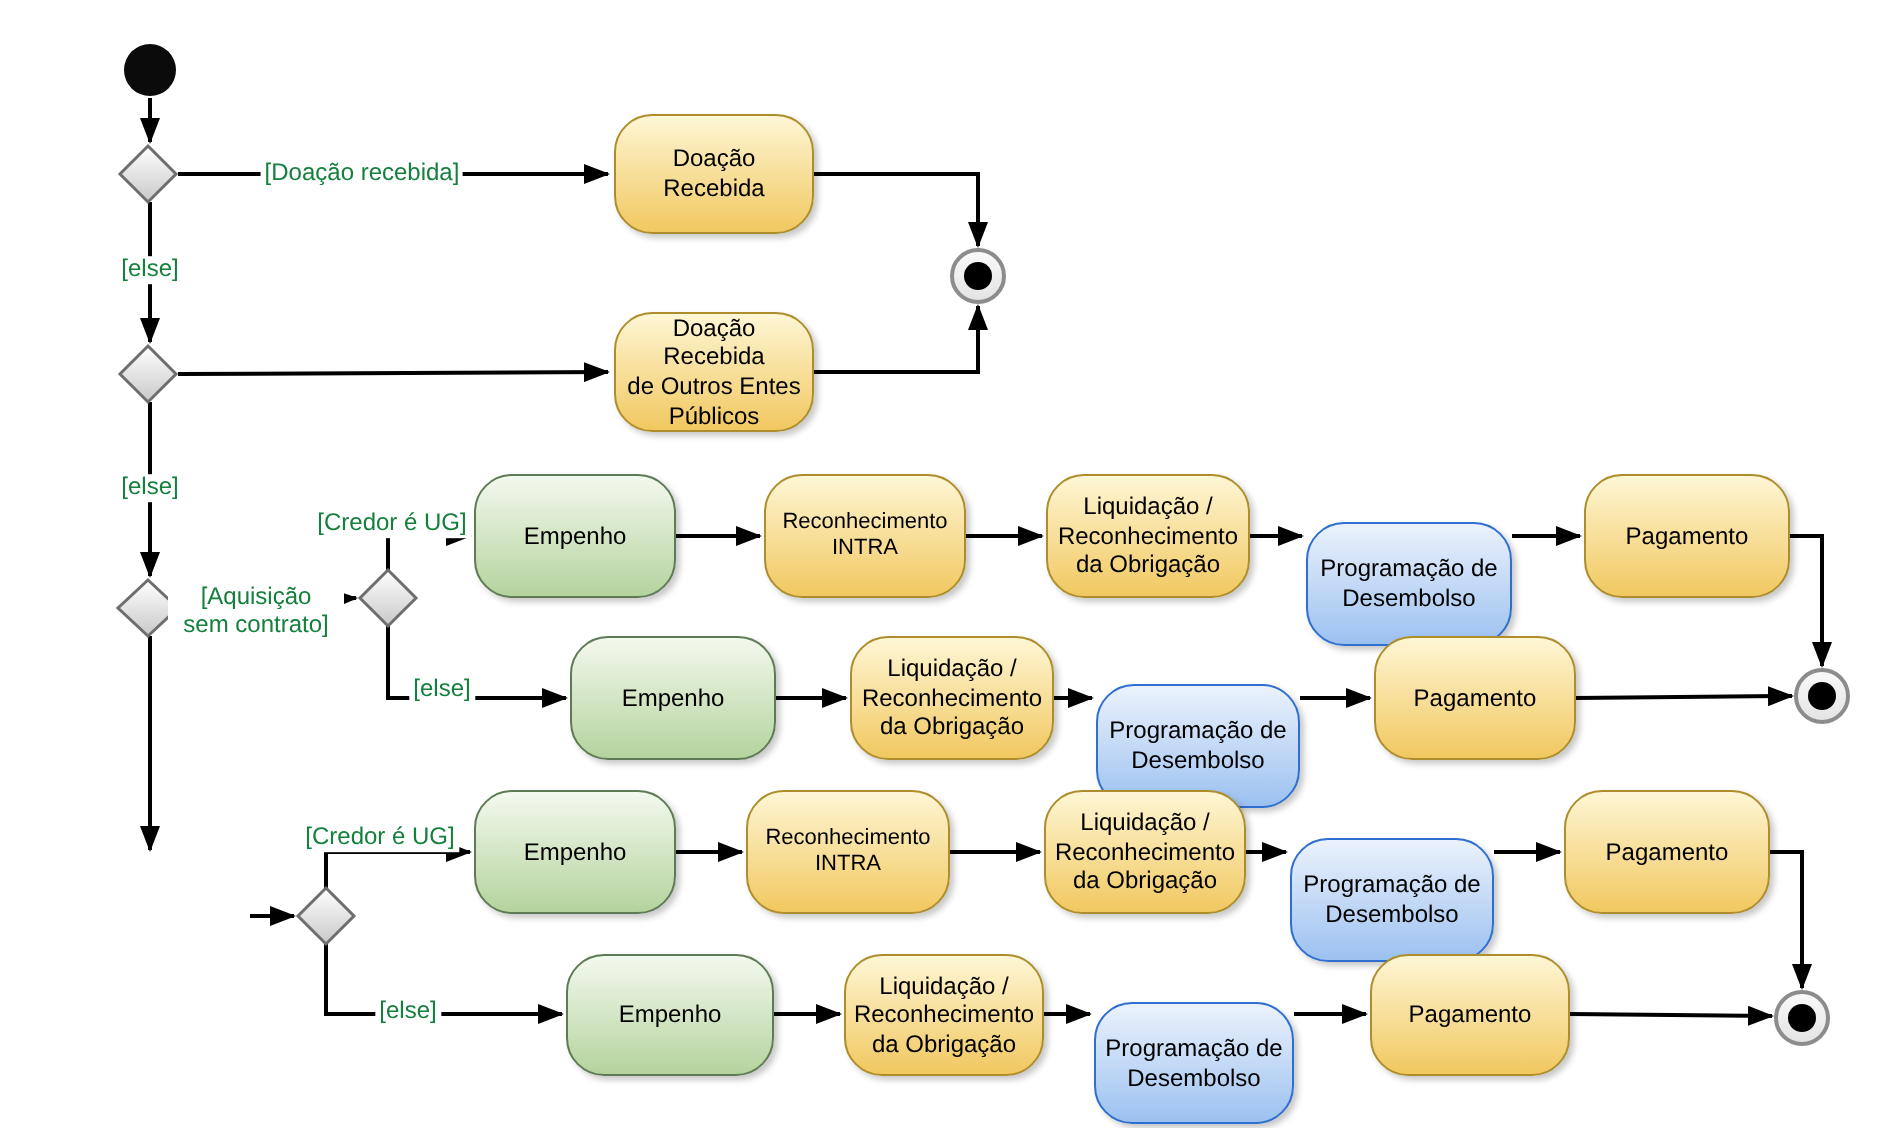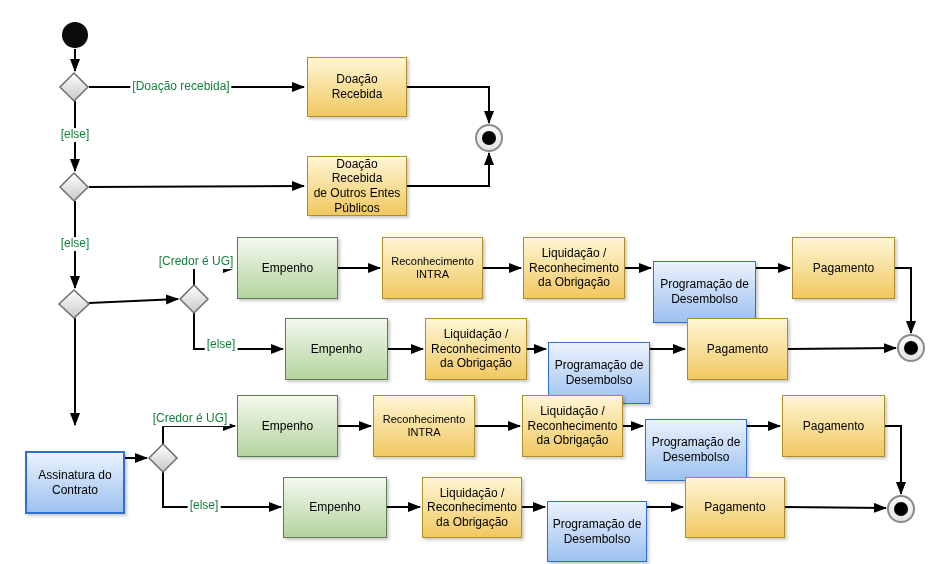--- a/index.html
+++ b/index.html
@@ -17,21 +17,21 @@
     width: 950px; height: 564px;
   }
   .node {
     position: absolute;
     box-sizing: border-box;
     display: flex;
     align-items: center;
     justify-content: center;
     text-align: center;
     white-space: pre-line;
-    border-radius: 0;
+    border-radius: 19px;
     font-size: 12px;
     line-height: 1.22;
     color: #000;
     padding: 2px;
     box-shadow: 2px 2px 3px rgba(0,0,0,0.22);
   }
   .node.yellow {
     background: linear-gradient(to bottom, var(--activity-yellow-top), var(--activity-yellow-bottom));
     border: 1.4px solid var(--activity-yellow-border);
   }
@@ -151,22 +151,20 @@
   <div class="node yellow" style="left:792px; top:237px; width:103px; height:62px;">Pagamento</div>
 
   <div class="node green" style="left:285px; top:318px; width:103px; height:62px;">Empenho</div>
   <div class="node yellow" style="left:425px; top:318px; width:102px; height:62px;">Liquidação /
 Reconhecimento
 da Obrigação</div>
   <div class="node blue" style="left:548px; top:318px; width:102px; height:62px;">Programação de
 Desembolso</div>
   <div class="node yellow" style="left:687px; top:318px; width:101px; height:62px;">Pagamento</div>
 
-  <div class="node blue strong" style="left:25px; top:427px; width:100px; height:63px;">Assinatura do
-Contrato</div>
 
   <div class="node green" style="left:237px; top:395px; width:101px; height:62px;">Empenho</div>
   <div class="node yellow small-text" style="left:373px; top:395px; width:102px; height:62px;">Reconhecimento
 INTRA</div>
   <div class="node yellow" style="left:522px; top:395px; width:101px; height:62px;">Liquidação /
 Reconhecimento
 da Obrigação</div>
   <div class="node blue" style="left:645px; top:395px; width:102px; height:62px;">Programação de
 Desembolso</div>
   <div class="node yellow" style="left:782px; top:395px; width:103px; height:62px;">Pagamento</div>
@@ -176,17 +174,19 @@
 Reconhecimento
 da Obrigação</div>
   <div class="node blue" style="left:547px; top:477px; width:100px; height:61px;">Programação de
 Desembolso</div>
   <div class="node yellow" style="left:685px; top:477px; width:100px; height:61px;">Pagamento</div>
 
   <div class="elabel" style="left:181px; top:87px;">[Doação recebida]</div>
   <div class="elabel" style="left:75px; top:135px;">[else]</div>
   <div class="elabel" style="left:75px; top:244px;">[else]</div>
   <div class="elabel" style="left:196px; top:262px;">[Credor é UG]</div>
+  <div class="elabel" style="left:128px; top:306px; width:84px;">[Aquisição
+sem contrato]</div>
   <div class="elabel" style="left:221px; top:345px;">[else]</div>
   <div class="elabel" style="left:190px; top:419px;">[Credor é UG]</div>
   <div class="elabel" style="left:204px; top:506px;">[else]</div>
 
 </div>
 
 </body></html>

